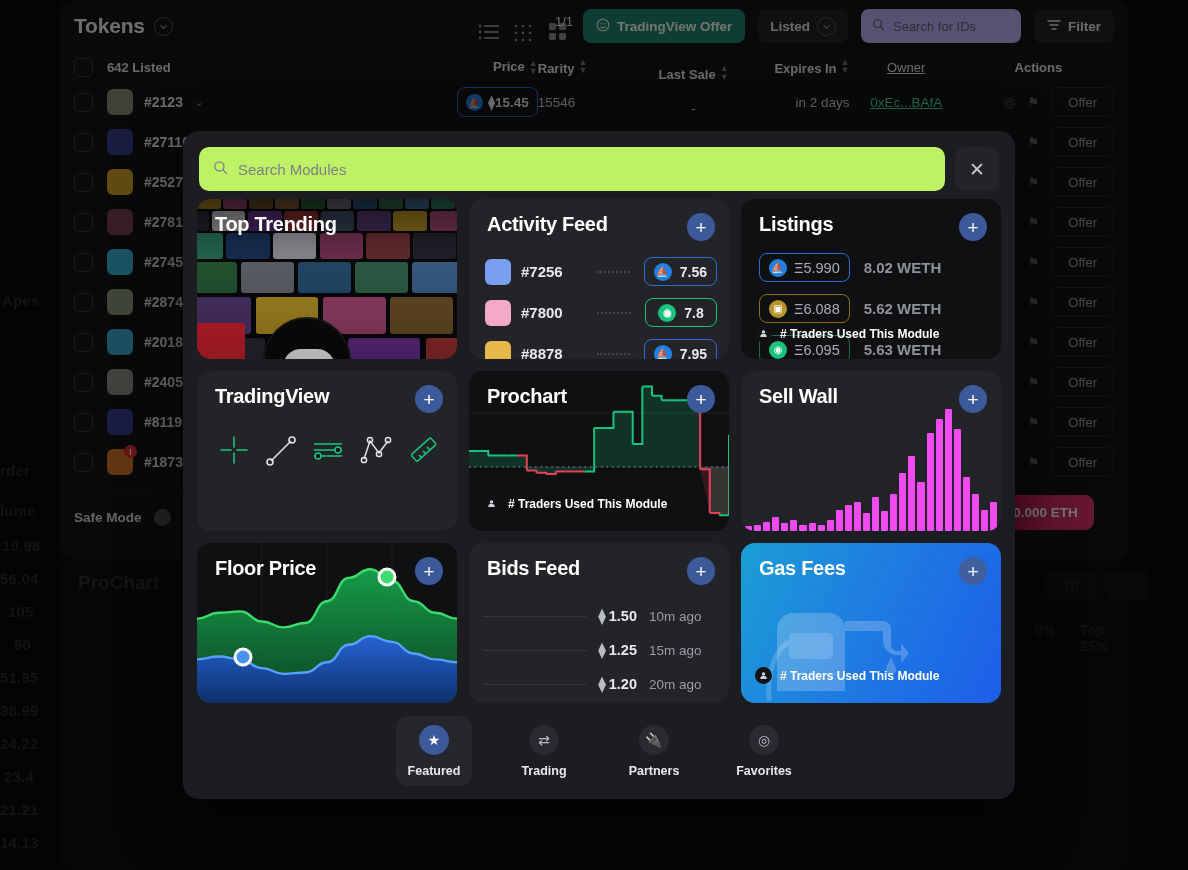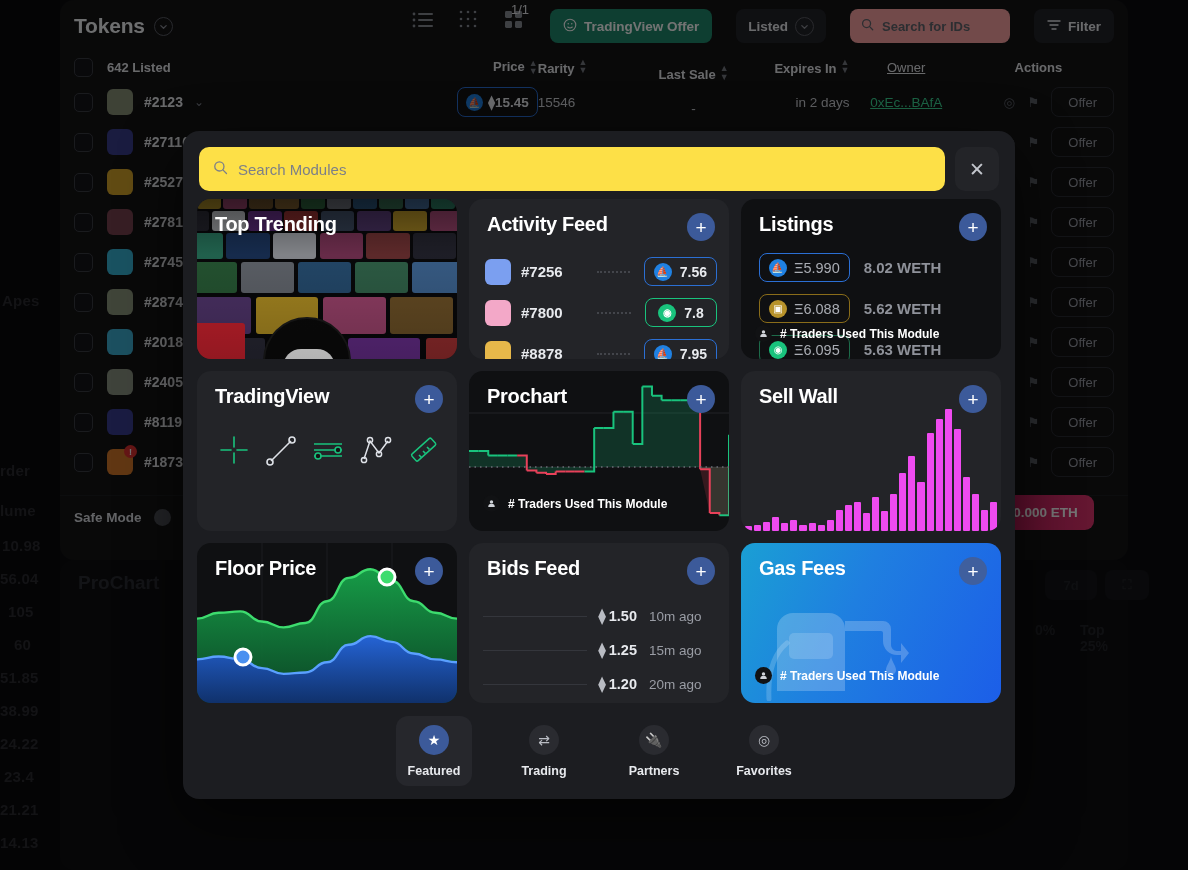--- a/index.html
+++ b/index.html
@@ -35,21 +35,21 @@
     display: flex; align-items: center; padding: 0 14px;
   }
   .tokens-title {
     font-size: 21px; font-weight: bold; color: #f2f3f5; letter-spacing: -.2px;
   }
   .circle-chevron {
     width: 19px; height: 19px; border-radius: 50%; border: 1.4px solid #5a5c63;
     display: inline-flex; align-items: center; justify-content: center;
     margin-left: 9px; color: #8a8d95; font-size: 9px; line-height: 1;
   }
-  .hdr-right { margin-left: auto; display: flex; align-items: flex-start; gap: 24px; }
+  .hdr-right { margin-left: auto; display: flex; align-items: flex-end; gap: 13px; }
 
   .icon-btn { color: #8b8e96; display: flex; align-items: center; justify-content: center; cursor: pointer; }
   .view-list { width: 22px; height: 22px; }
   .view-grid { width: 20px; height: 20px; }
   .view-mix { position: relative; width: 24px; height: 22px; }
   .pager-frac {
     position: absolute; top: -7px; left: 9px; font-size: 13px; color: #e6e7ea;
     font-weight: 500;
   }
 
@@ -57,23 +57,23 @@
     background: #1f8a6d; color: #ffffff; font-size: 13.5px; font-weight: bold;
     border-radius: 8px; height: 34px; padding: 0 13px;
     display: flex; align-items: center; gap: 7px; cursor: pointer;
   }
   .btn-listed {
     background: #232429; color: #e9eaee; font-size: 13.5px; font-weight: bold;
     border-radius: 8px; height: 34px; padding: 0 12px;
     display: flex; align-items: center; gap: 7px; cursor: pointer;
   }
   .search-ids {
-    background: #fca5a5; border-radius: 8px; height: 34px; width: 160px;
+    background: #c4b5fd; border-radius: 8px; height: 34px; width: 160px;
     display: flex; align-items: center; gap: 8px; padding: 0 11px;
-    color: #63666e; font-size: 13px; font-weight: bold;
+    color: #63666e; font-size: 13px;
   }
   .btn-filter {
     background: #232429; color: #e9eaee; font-size: 13.5px; font-weight: bold;
     border-radius: 8px; height: 34px; padding: 0 13px;
     display: flex; align-items: center; gap: 7px; cursor: pointer;
   }
 
   
   .tbl { position: absolute; left: 0; top: 52px; width: 100%; }
   .tbl-row {
@@ -153,21 +153,21 @@
   .modal {
     position: absolute; left: 183px; top: 131px; width: 832px; height: 668px;
     background: #1c1d21; border-radius: 16px; overflow: hidden;
     box-shadow: 0 22px 60px rgba(0,0,0,.6);
   }
   .modal-search-wrap {
     position: absolute; left: 16px; top: 16px; right: 16px; height: 44px;
     display: flex; gap: 10px;
   }
   .modal-search {
-    flex: 1; background: #fde047; border-radius: 10px; display: flex;
+    flex: 1; background: #bef264; border-radius: 10px; display: flex;
     align-items: center; gap: 10px; padding: 0 14px; color: #7c7f88; font-size: 15px;
   }
   .modal-close {
     width: 44px; height: 44px; background: #232428; border-radius: 10px;
     display: flex; align-items: center; justify-content: center;
     color: #c3c6cd; font-size: 19px;
   }
 
   .cards-grid {
     position: absolute; left: 12px; top: 68px; width: 808px;

